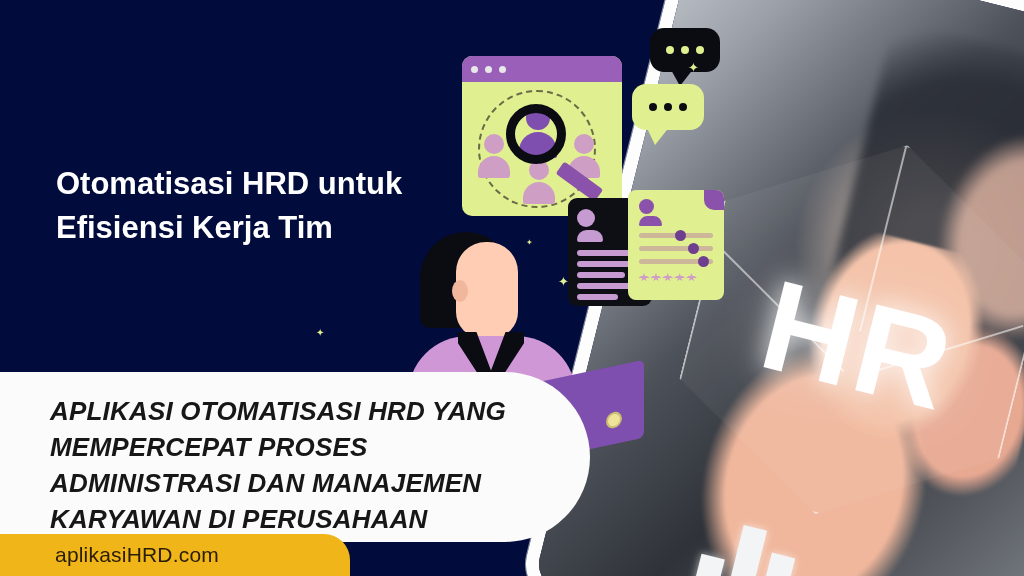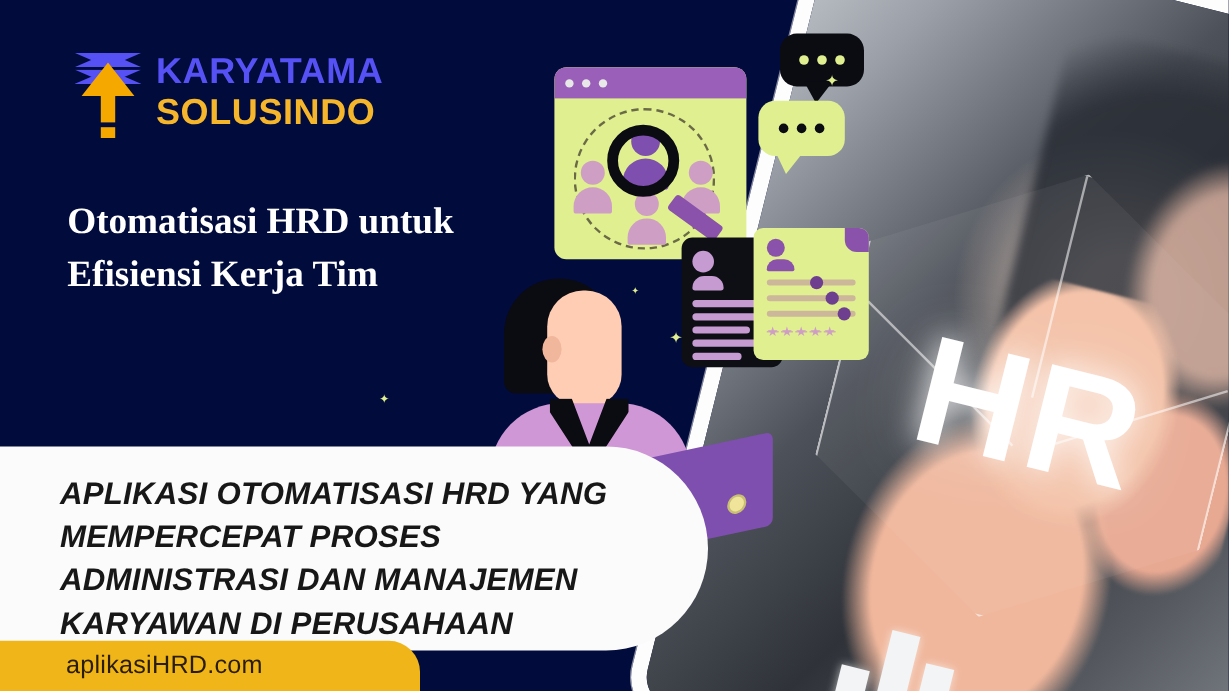--- a/index.html
+++ b/index.html
@@ -152,21 +152,21 @@
   .arrow-up .head{ position:absolute; left:0; top:0; width:0;height:0;
       border-left:22px solid transparent; border-right:22px solid transparent; border-bottom:28px solid #f5a800;}
   .arrow-up .stem{ position:absolute; left:16px; top:26px; width:12px; height:24px; background:#f5a800;}
   .arrow-up .dot{ position:absolute; left:16px; top:54px; width:12px; height:9px; background:#f5a800;}
   .logo-txt{ line-height:1.0; }
   .logo-txt .l1{ font-size:30px; font-weight:bold; color:#5551f5; letter-spacing:.5px; }
   .logo-txt .l2{ font-size:30px; font-weight:bold; color:#f5b62c; letter-spacing:.5px; margin-top:4px;}
 
   .headline{
     position:absolute; left:56px; top:162px; width:400px;
-    color:#ffffff; font-size:31px; font-weight:bold; line-height:1.42;font-family:Liberation Serif, serif;
+    color:#ffffff; font-size:31px; font-weight:bold; line-height:1.42;
   }
 
   
   .card{
     position:absolute; left:-150px; top:372px; width:740px; height:170px;
     background:#fbfbfb; border-radius:0 110px 110px 0;
   }
   .card p{
     position:absolute; left:200px; top:22px; width:470px;
     font-size:26px; font-weight:bold; font-style:italic;
@@ -304,39 +304,20 @@
 
     <div class="spark" style="left:288px; top:60px;  font-size:13px;"></div>
     <div class="spark" style="left:205px; top:182px; font-size:12px;"></div>
     <div class="spark" style="left:126px; top:238px; font-size:8px;"></div>
     <div class="spark" style="left:158px; top:274px; font-size:13px;"></div>
     <div class="spark" style="left:-84px; top:327px; font-size:10px;"></div>
   </div>
 
   <div class="desk"></div>
 
-  <div class="logo">
-    <div class="logo-mark">
-      <div class="chev">
-        <i style="top:0;  clip-path:polygon(0 0,50% 0,100% 100%,50% 100%);"></i>
-        <i style="top:0;  clip-path:polygon(50% 0,100% 0,50% 100%,0 100%);"></i>
-        <i style="top:14px; clip-path:polygon(0 0,50% 0,100% 100%,50% 100%);"></i>
-        <i style="top:14px; clip-path:polygon(50% 0,100% 0,50% 100%,0 100%);"></i>
-      </div>
-      <div class="arrow-up">
-        <span class="head"></span>
-          <span class="stem"></span>
-          <span class="dot"></span>
-      </div>
-    </div>
-    <div class="logo-txt">
-      <div class="l1">KARYATAMA</div>
-      <div class="l2">SOLUSINDO</div>
-    </div>
-  </div>
 
   <div class="headline">Otomatisasi HRD untuk Efisiensi Kerja Tim</div>
 
   <div class="card">
     <p>APLIKASI OTOMATISASI HRD YANG MEMPERCEPAT PROSES ADMINISTRASI DAN MANAJEMEN KARYAWAN DI PERUSAHAAN MODERN.</p>
   </div>
 
   <div class="footer">
     <span>aplikasiHRD.com</span>
   </div>

